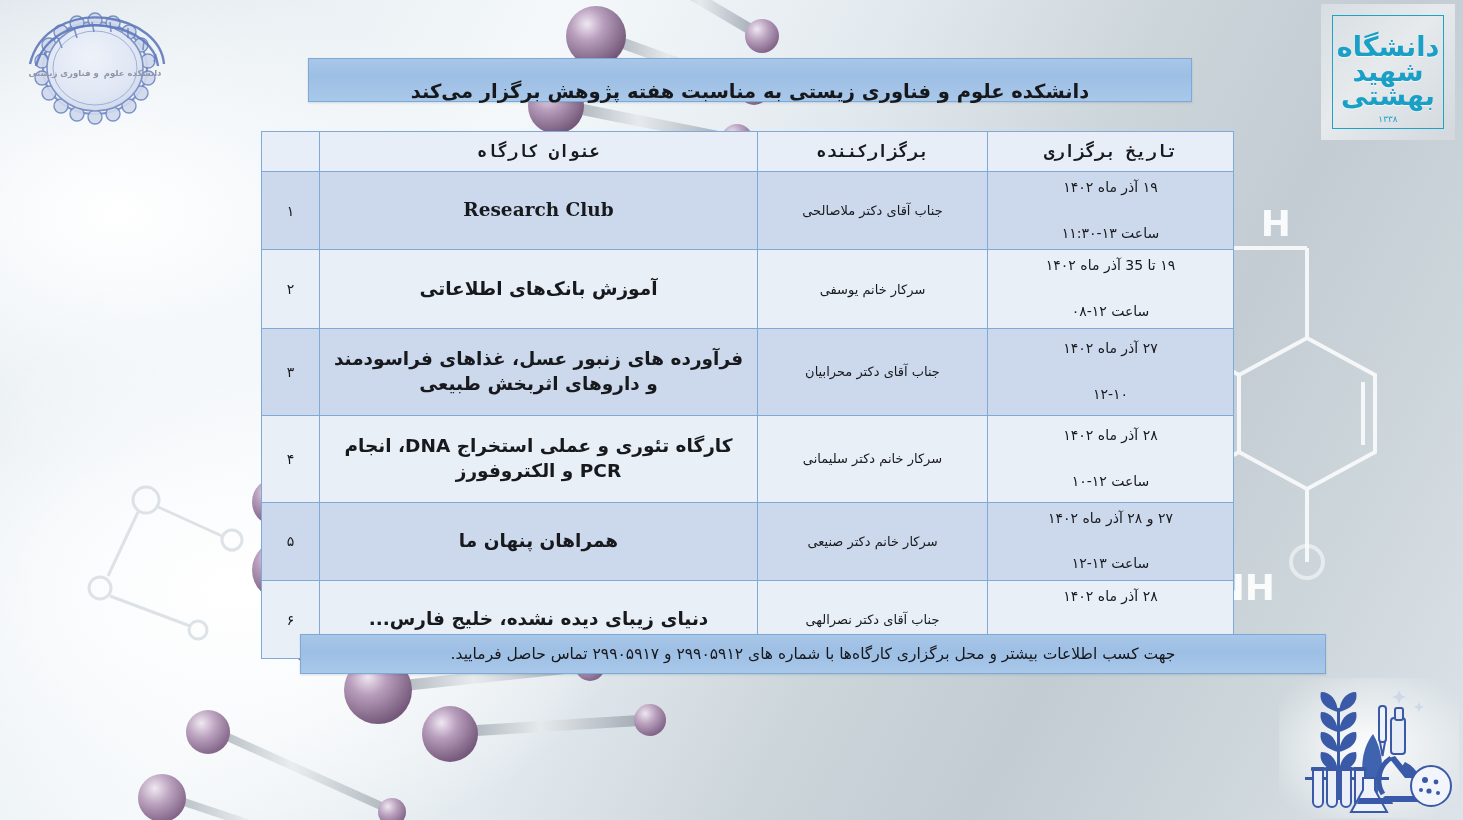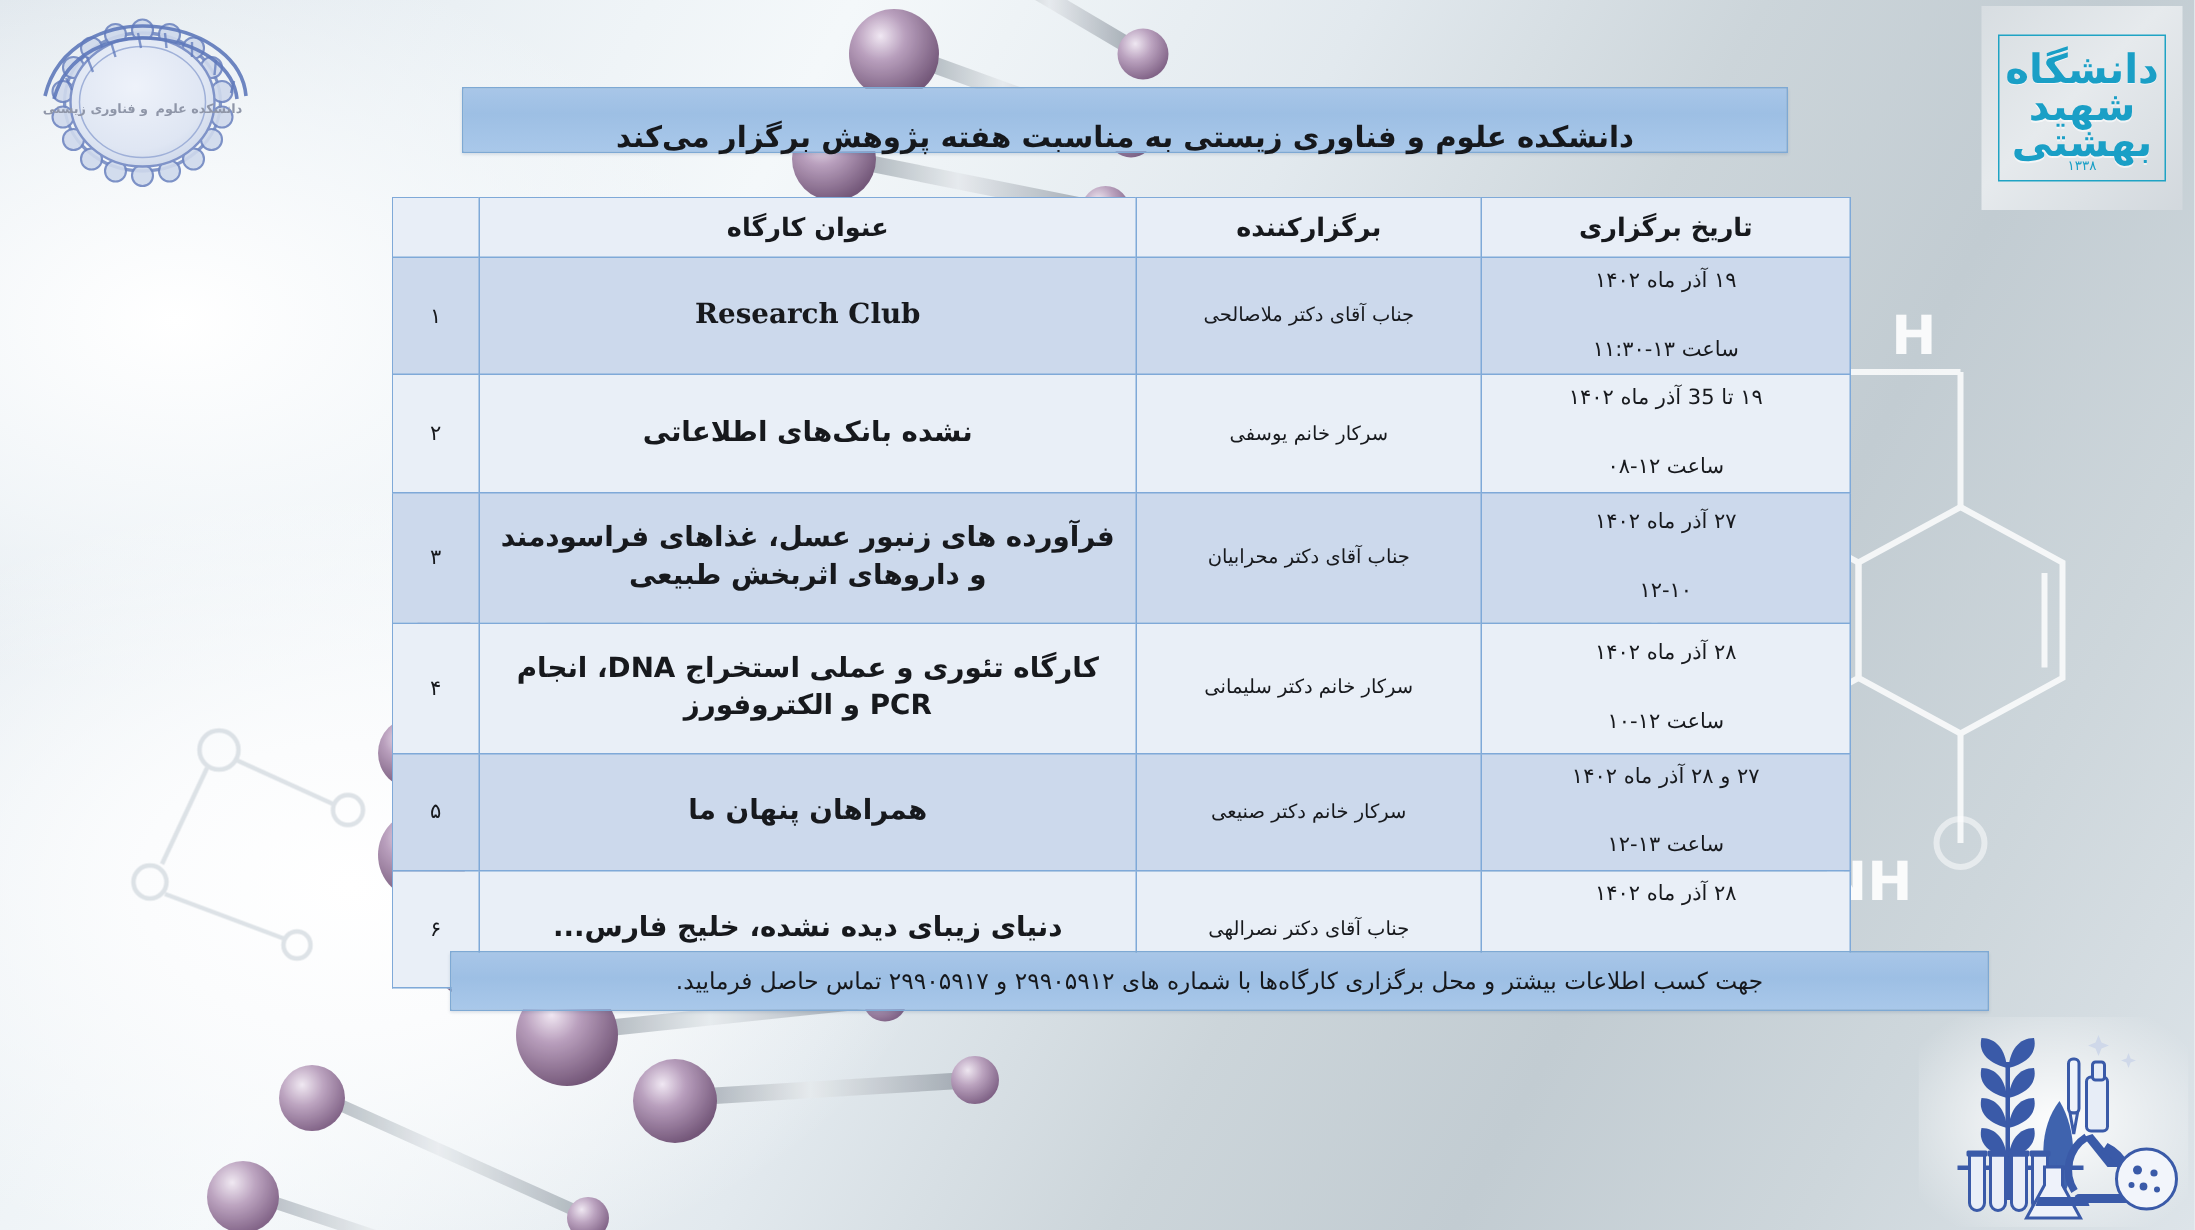--- a/index.html
+++ b/index.html
@@ -62,21 +62,21 @@
 
   
   #sbu-logo {
     position: absolute;
     right: 8px; top: 4px;
     width: 134px; height: 136px;
     background: linear-gradient(135deg, #d7dde1 0%, #e6eaed 45%, #d2d8dd 100%);
     display: flex; align-items: center; justify-content: center;
   }
   #sbu-logo .frame {
-    width: 112px; height: 98px;
+    width: 112px; height: 114px;
     border: 1.5px solid #1fa3c4;
     display: flex; align-items: center; justify-content: center;
     position: relative;
   }
   #sbu-logo .calli {
     color: #1a9fc6;
     font-weight: bold;
     text-align: center;
     line-height: 0.92;
     font-size: 27px;
@@ -159,20 +159,21 @@
   col.c-date  { width: 246px; }
   col.c-pres  { width: 230px; }
   col.c-title { width: 438px; }
   col.c-idx   { width:  58px; }
 
   thead th {
     height: 40px;
     background: #e8eef7;
     font-size: 17px;
     font-weight: bold;
+    font-family: Liberation Mono, monospace;
   }
 
   tbody tr.odd  td { background: #ccd9ec; }
   tbody tr.even td { background: #e9eff7; }
 
   td.idx   { font-size: 14px; }
   td.title { font-size: 18.5px; font-weight: bold; line-height: 1.35; padding: 18px 10px; }
   td.pres  { font-size: 13px; padding: 4px 8px; }
   td.date  { font-size: 14px; line-height: 1.55; padding: 5px 8px; }
   td.date .d2 { display: block; margin-top: 24px; }
@@ -385,21 +386,21 @@
       <tbody id="tbody">
           <tr class="odd">
             <td class="date"><span>۱۹ آذر ماه ۱۴۰۲</span><span class="d2">ساعت ۱۳-۱۱:۳۰</span></td>
             <td class="pres">جناب آقای دکتر ملاصالحی</td>
             <td class="title lat">Research Club</td>
             <td class="idx">۱</td>
           </tr>
           <tr class="even">
             <td class="date"><span>۱۹ تا 35 آذر ماه ۱۴۰۲</span><span class="d2">ساعت ۱۲-۰۸</span></td>
             <td class="pres">سرکار خانم یوسفی</td>
-            <td class="title">نشده بانک‌های اطلاعاتی</td>
+            <td class="title">آموزش بانک‌های اطلاعاتی</td>
             <td class="idx">۲</td>
           </tr>
           <tr class="odd">
             <td class="date"><span>۲۷ آذر ماه ۱۴۰۲</span><span class="d2">۱۲-۱۰</span></td>
             <td class="pres">جناب آقای دکتر محرابیان</td>
             <td class="title">فرآورده های زنبور عسل، غذاهای فراسودمند و داروهای اثربخش طبیعی</td>
             <td class="idx">۳</td>
           </tr>
           <tr class="even">
             <td class="date"><span>۲۸ آذر ماه ۱۴۰۲</span><span class="d2">ساعت ۱۲-۱۰</span></td>

